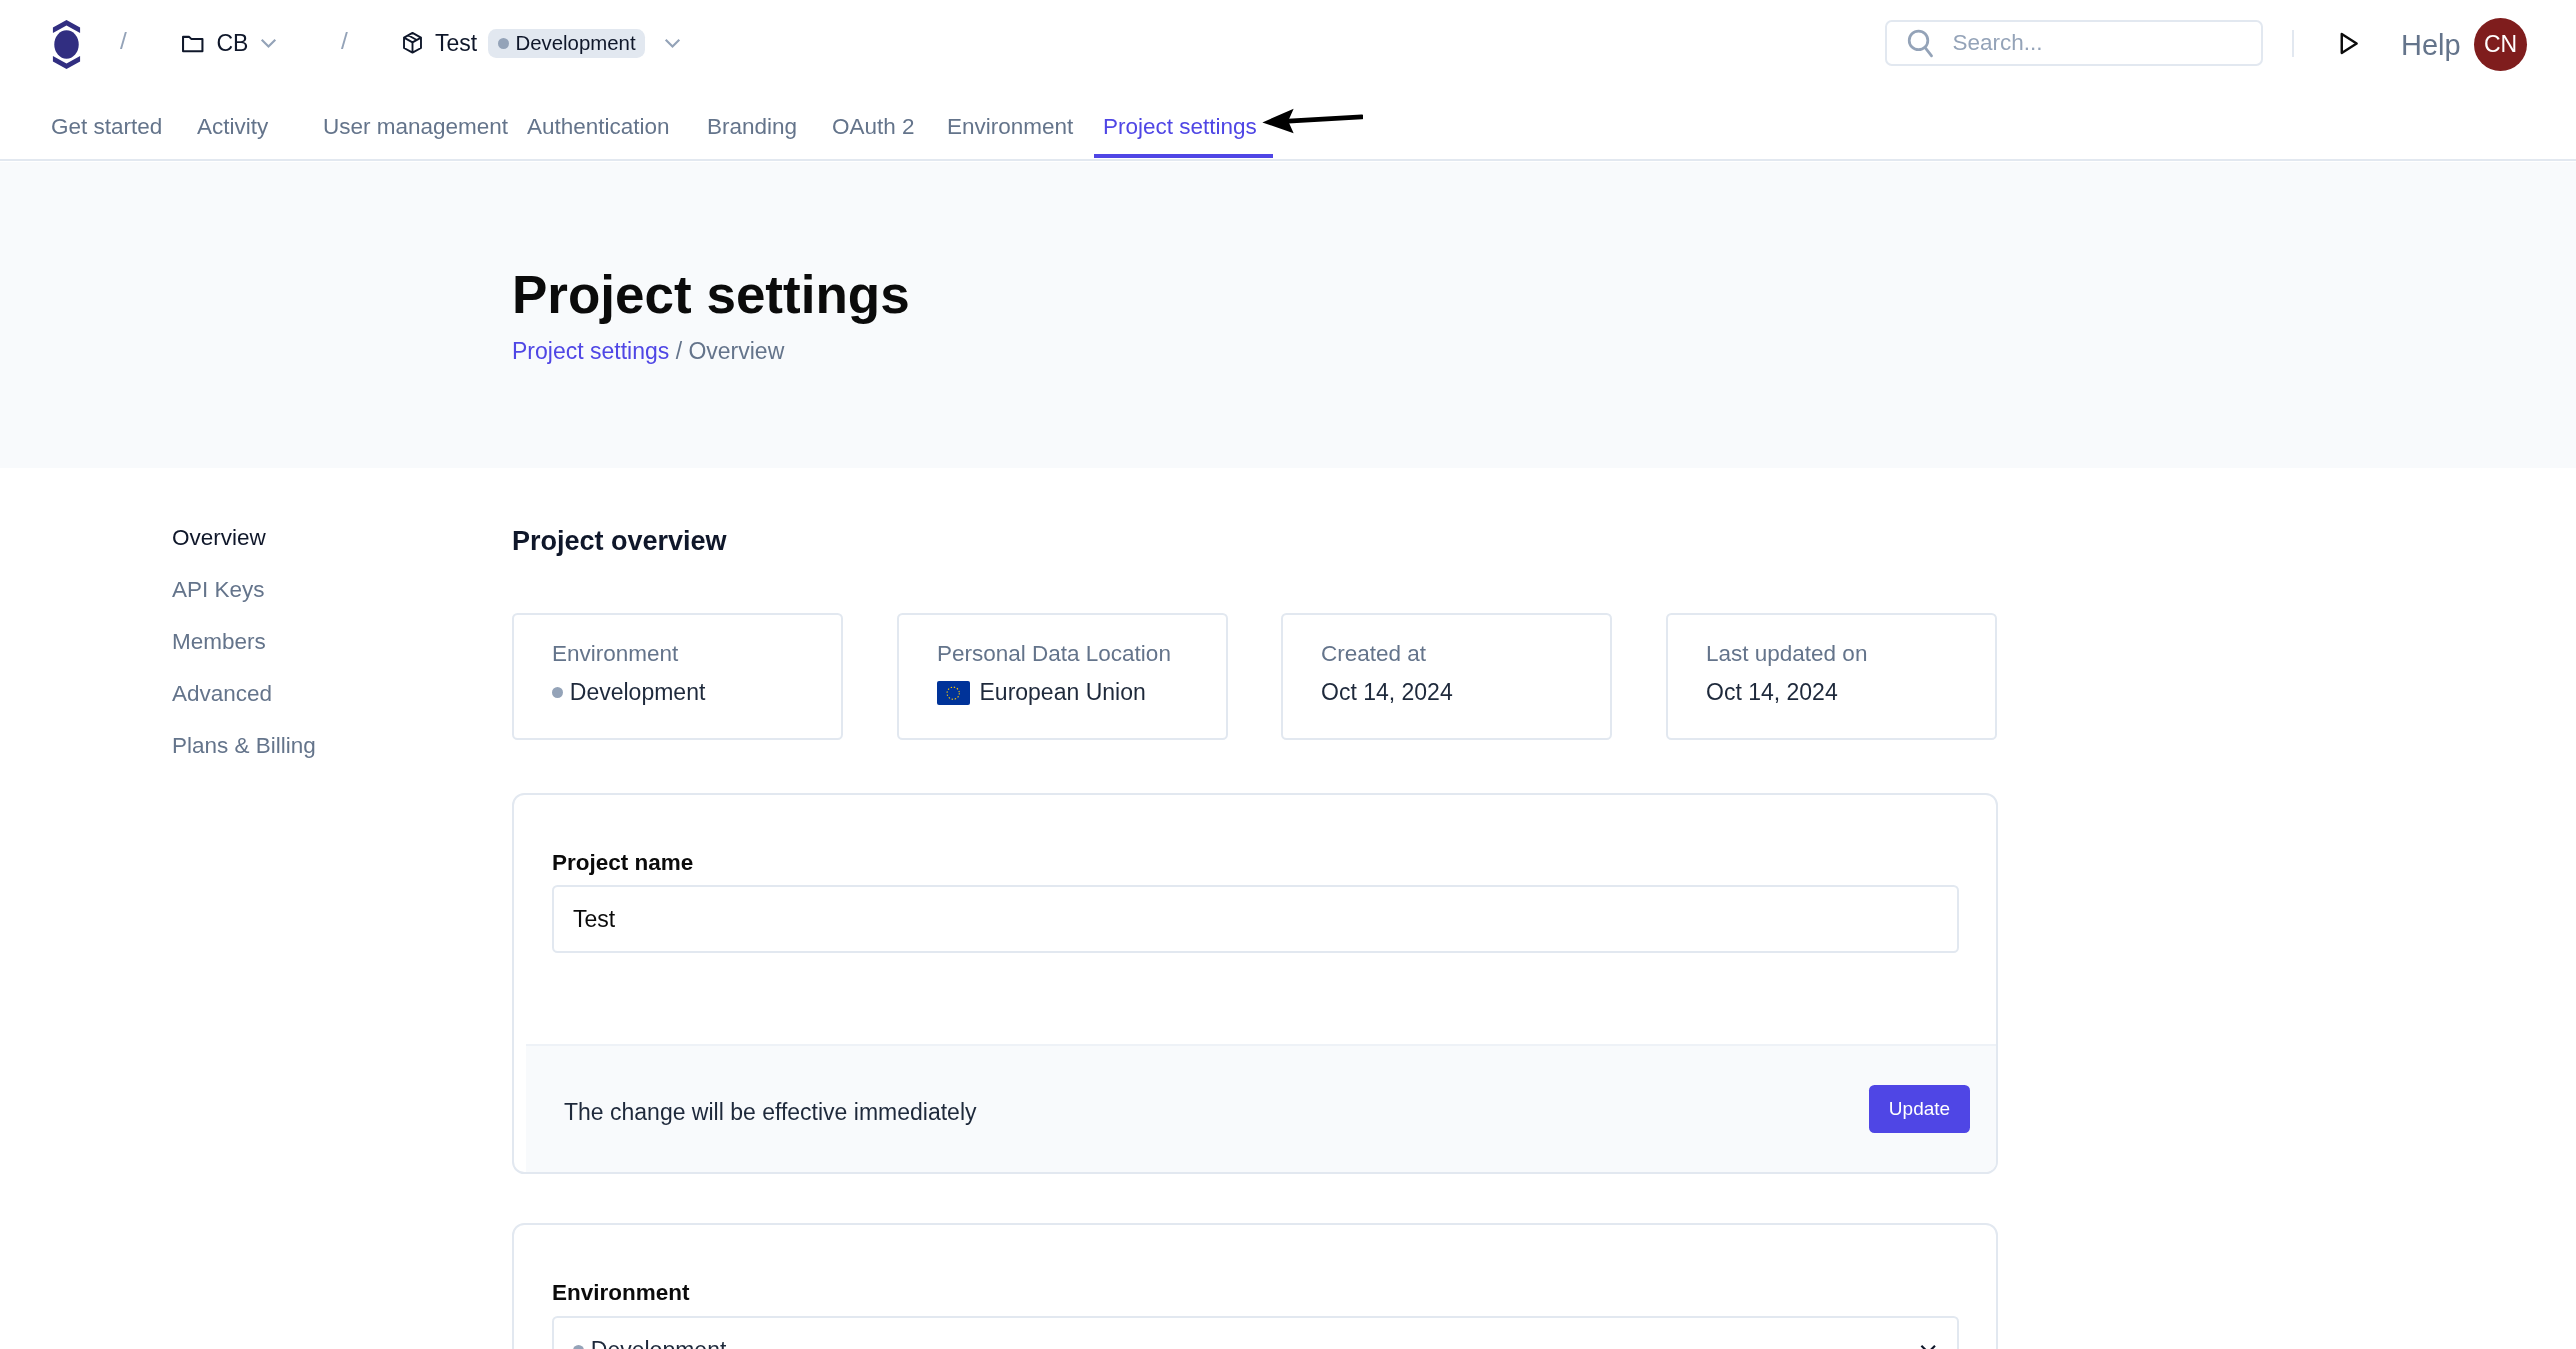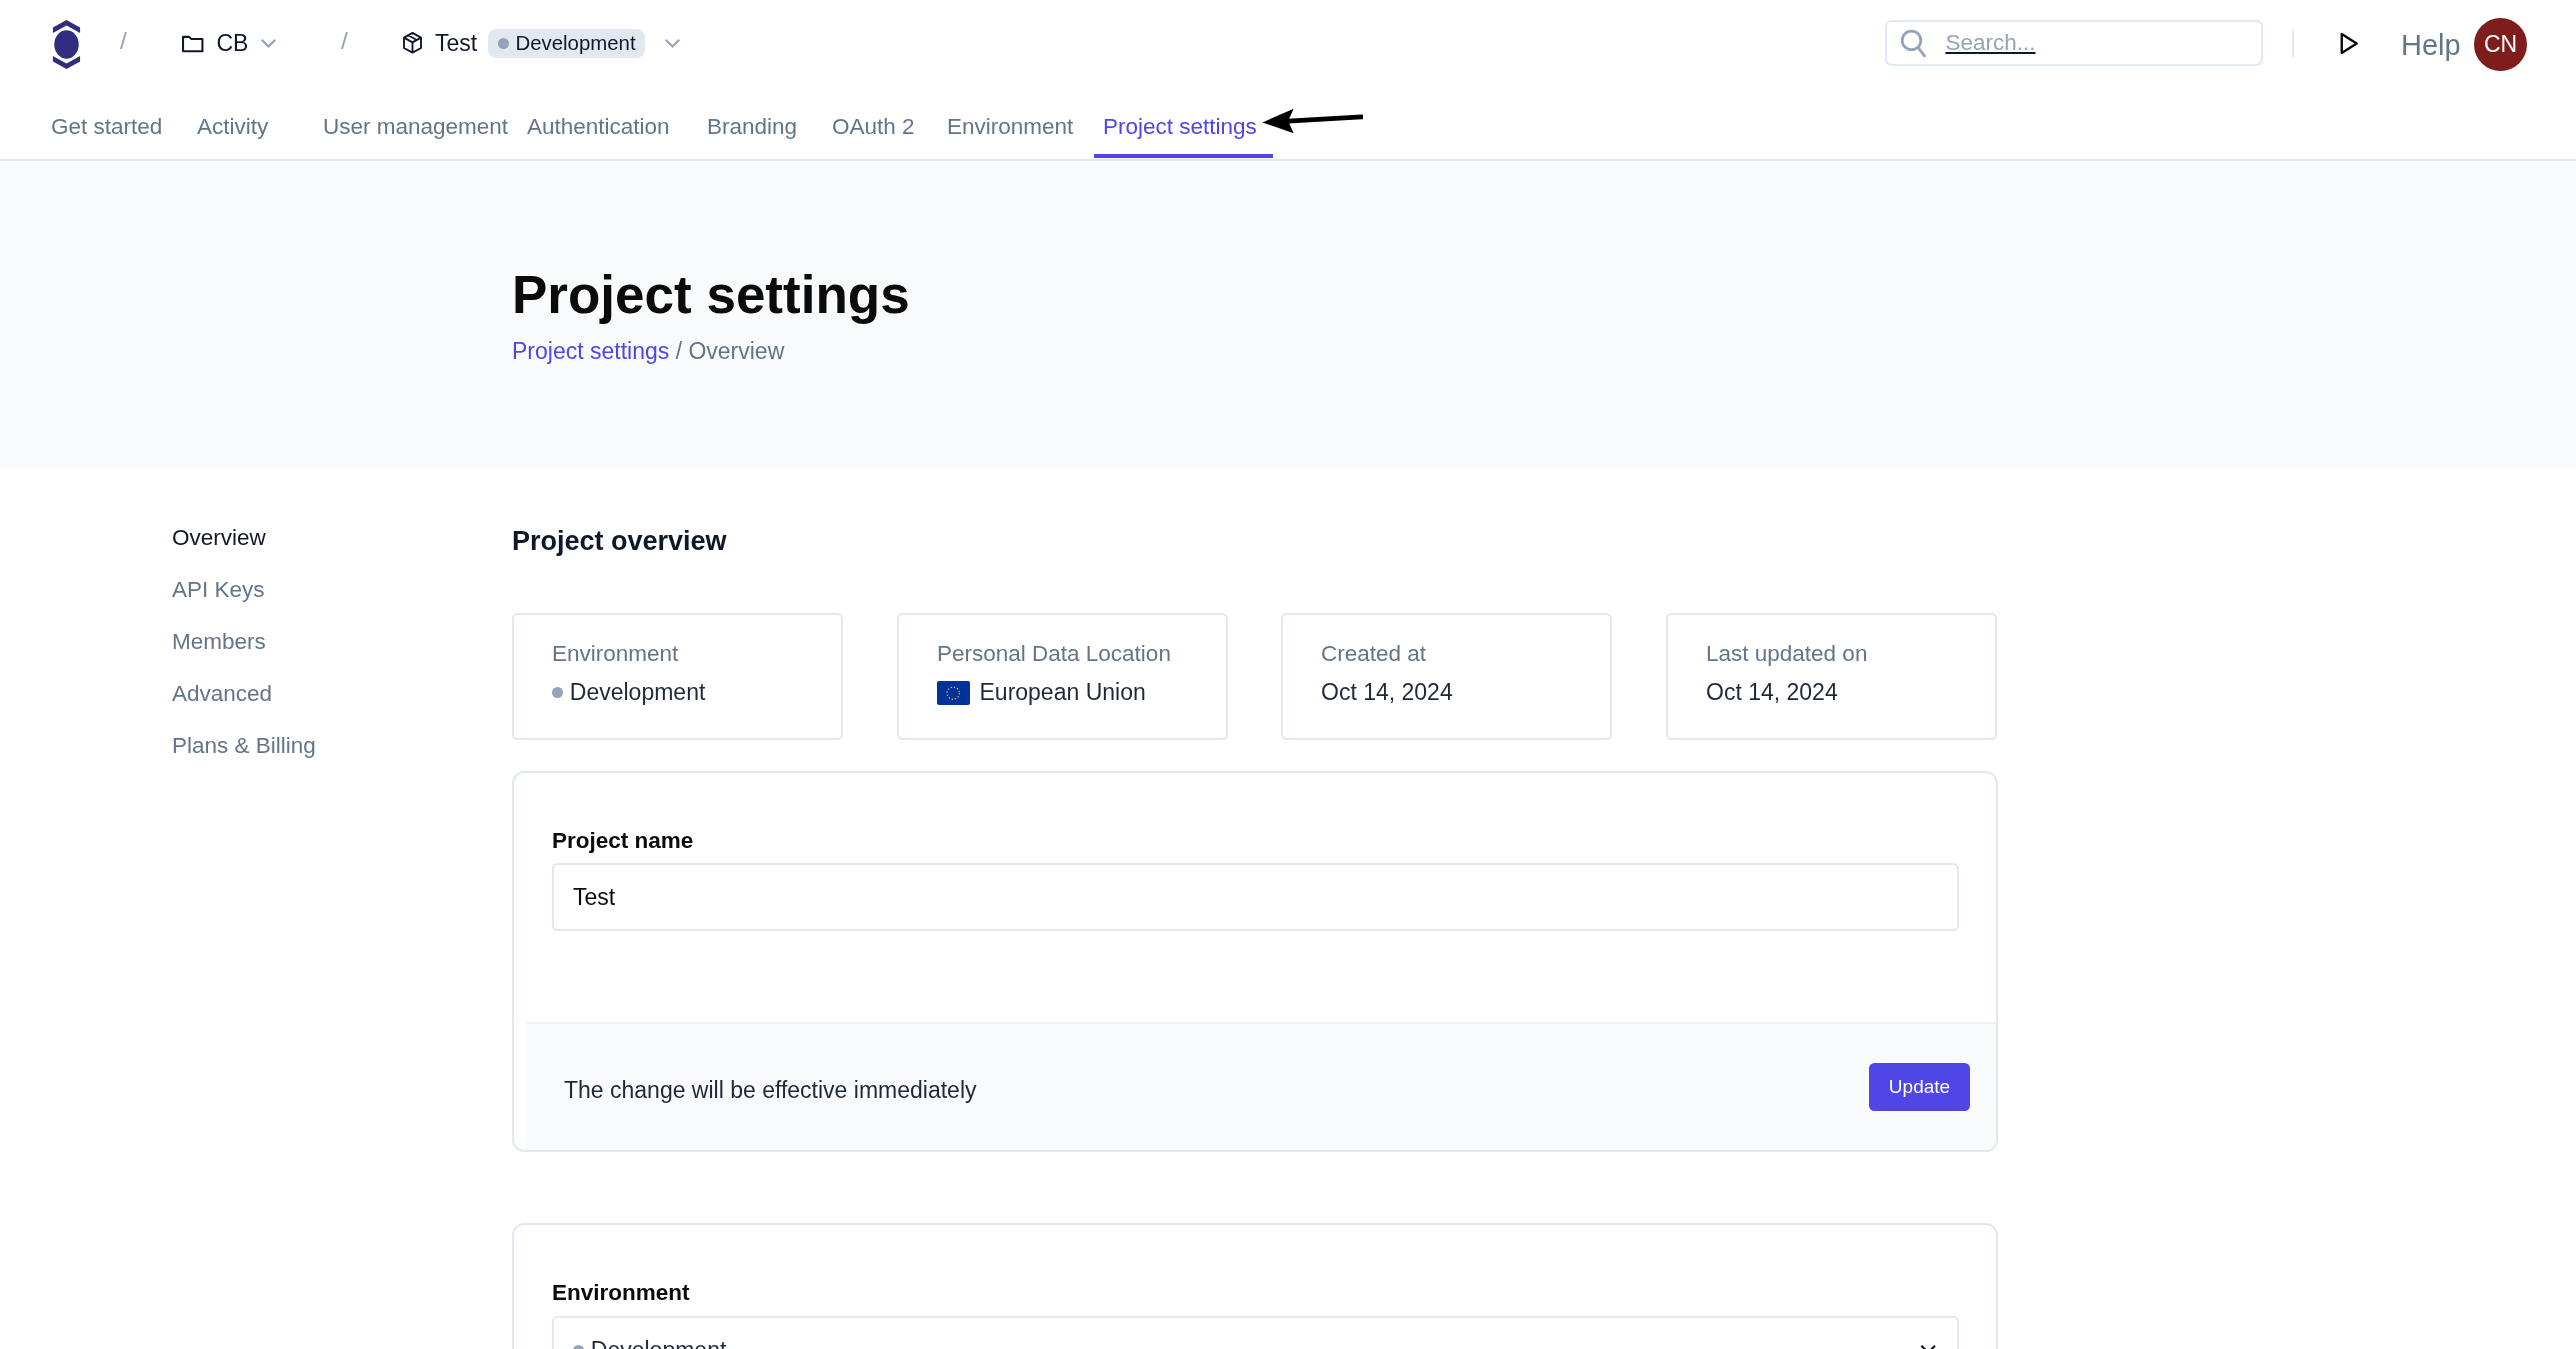--- a/index.html
+++ b/index.html
@@ -9,21 +9,21 @@
   
   .topbar { position: absolute; left: 0; top: 0; width: 2576px; height: 87px; }
   .logo { position: absolute; left: 50px; top: 17.7px; width: 33px; height: 53px; }
   .crumb-sep { position: absolute; top: 27px; font-size: 24.5px; color: #94a3b8; }
   .crumb { position: absolute; top: 24.5px; height: 38px; display: flex; align-items: center; gap: 11px; font-size: 23px; color: #0f172a; }
   .crumb svg { display: block; }
   .env-pill { display: inline-flex; align-items: center; gap: 6.8px; background: #e2e8f0; border-radius: 8.2px; padding: 2.7px 9.5px; font-size: 20.4px; color: #0f172a; }
   .dot { display: inline-block; width: 11px; height: 11px; border-radius: 50%; background: #94a3b8; }
   .chev { color: #94a3b8; }
 
-  .search { position: absolute; left: 1885px; top: 20.4px; width: 378px; height: 46px; border: 2px solid #e2e8f0; border-radius: 6.8px; display: flex; align-items: center; padding-left: 12px; gap: 16.4px; background: #fff; text-decoration: underline; }
+  .search { position: absolute; left: 1885px; top: 20.4px; width: 378px; height: 46px; border: 2px solid #e2e8f0; border-radius: 6.8px; display: flex; align-items: center; padding-left: 19px; gap: 16.4px; background: #fff; }
   .search input { border: none; outline: none; font-family: inherit; font-size: 22.5px; color: #0f172a; width: 286px; background: transparent; }
   .search input::placeholder { color: #94a3b8; }
   .vdiv { position: absolute; left: 2292px; top: 30px; width: 2px; height: 27px; background: #e2e8f0; }
   .play-btn { position: absolute; left: 2336px; top: 30px; width: 27px; height: 27px; display: flex; align-items: center; justify-content: center; cursor: pointer; }
   .help { position: absolute; left: 2401px; top: 29px; font-size: 29px; color: #64748b; cursor: pointer; }
   .avatar { position: absolute; left: 2474px; top: 17.7px; width: 53px; height: 53px; border-radius: 50%; background: #7f1d1d; color: #fff; display: flex; align-items: center; justify-content: center; font-size: 23px; }
 
   
   .tabs { position: absolute; left: 0; top: 87px; width: 2576px; height: 74px; border-bottom: 2px solid #e2e8f0; }
   .tab { position: absolute; top: 27px; font-size: 22.5px; color: #64748b; cursor: pointer; white-space: nowrap; }
@@ -43,21 +43,21 @@
   .side-item.active { color: #0f172a; }
 
   
   .section-title { position: absolute; left: 512px; top: 526px; font-size: 27px; color: #0f172a; }
 
   .info-card { position: absolute; top: 613px; width: 331px; height: 127px; border: 2px solid #e2e8f0; border-radius: 5.5px; background: #fff; padding: 26px 0 0 38px; }
   .info-label { font-size: 22.5px; color: #64748b; }
   .info-value { margin-top: 12.3px; font-size: 23px; color: #1e293b; display: flex; align-items: center; gap: 9.5px; }
   .flag { width: 33px; height: 24.5px; background: #003399; border-radius: 2px; display: flex; align-items: center; justify-content: center; }
 
-  .form-card { position: absolute; left: 512px; top: 771px; width: 1486px; height: 381px; border: 2px solid #e2e8f0; border-radius: 12.3px; background: #fff; overflow: hidden; }
+  .form-card { position: absolute; left: 512px; top: 793px; width: 1486px; height: 381px; border: 2px solid #e2e8f0; border-radius: 12.3px; background: #fff; overflow: hidden; }
   .field-label { position: absolute; left: 38px; top: 55px; font-size: 22.5px; font-weight: bold; color: #0b0b0b; }
   .text-input { position: absolute; left: 38px; top: 90px; width: 1407px; height: 68px; border: 2px solid #e2e8f0; border-radius: 5.5px; font-family: inherit; font-size: 23px; padding-left: 19px; color: #0b0b0b; outline: none; background: #fff; }
   .hint { position: absolute; left: 38px; top: 168px; font-size: 22.5px; color: #64748b; }
   .form-footer { position: absolute; left: 0; top: 249px; width: 100%; height: 132px; background: #f8fafc; border-top: 2px solid #eef2f7; margin-left: 12px; }
   .footer-text { position: absolute; left: 38px; top: 53px; font-size: 23px; color: #1e293b; }
   .update-btn { position: absolute; right: 38px; top: 39px; width: 101px; height: 48px; background: #4f46e5; color: #fff; border: none; border-radius: 5.5px; font-family: inherit; font-size: 19px; cursor: pointer; }
 
   .env-card { position: absolute; left: 512px; top: 1223px; width: 1486px; height: 177px; border: 2px solid #e2e8f0; border-radius: 12.3px; background: #fff; }
   .env-label { position: absolute; left: 38px; top: 55px; font-size: 22.5px; font-weight: bold; color: #0b0b0b; }
   .env-select { position: absolute; left: 38px; top: 91px; width: 1407px; height: 68px; border: 2px solid #e2e8f0; border-radius: 5.5px; display: flex; align-items: center; padding: 0 19px; gap: 6.8px; font-size: 23px; color: #1e293b; cursor: pointer; }

